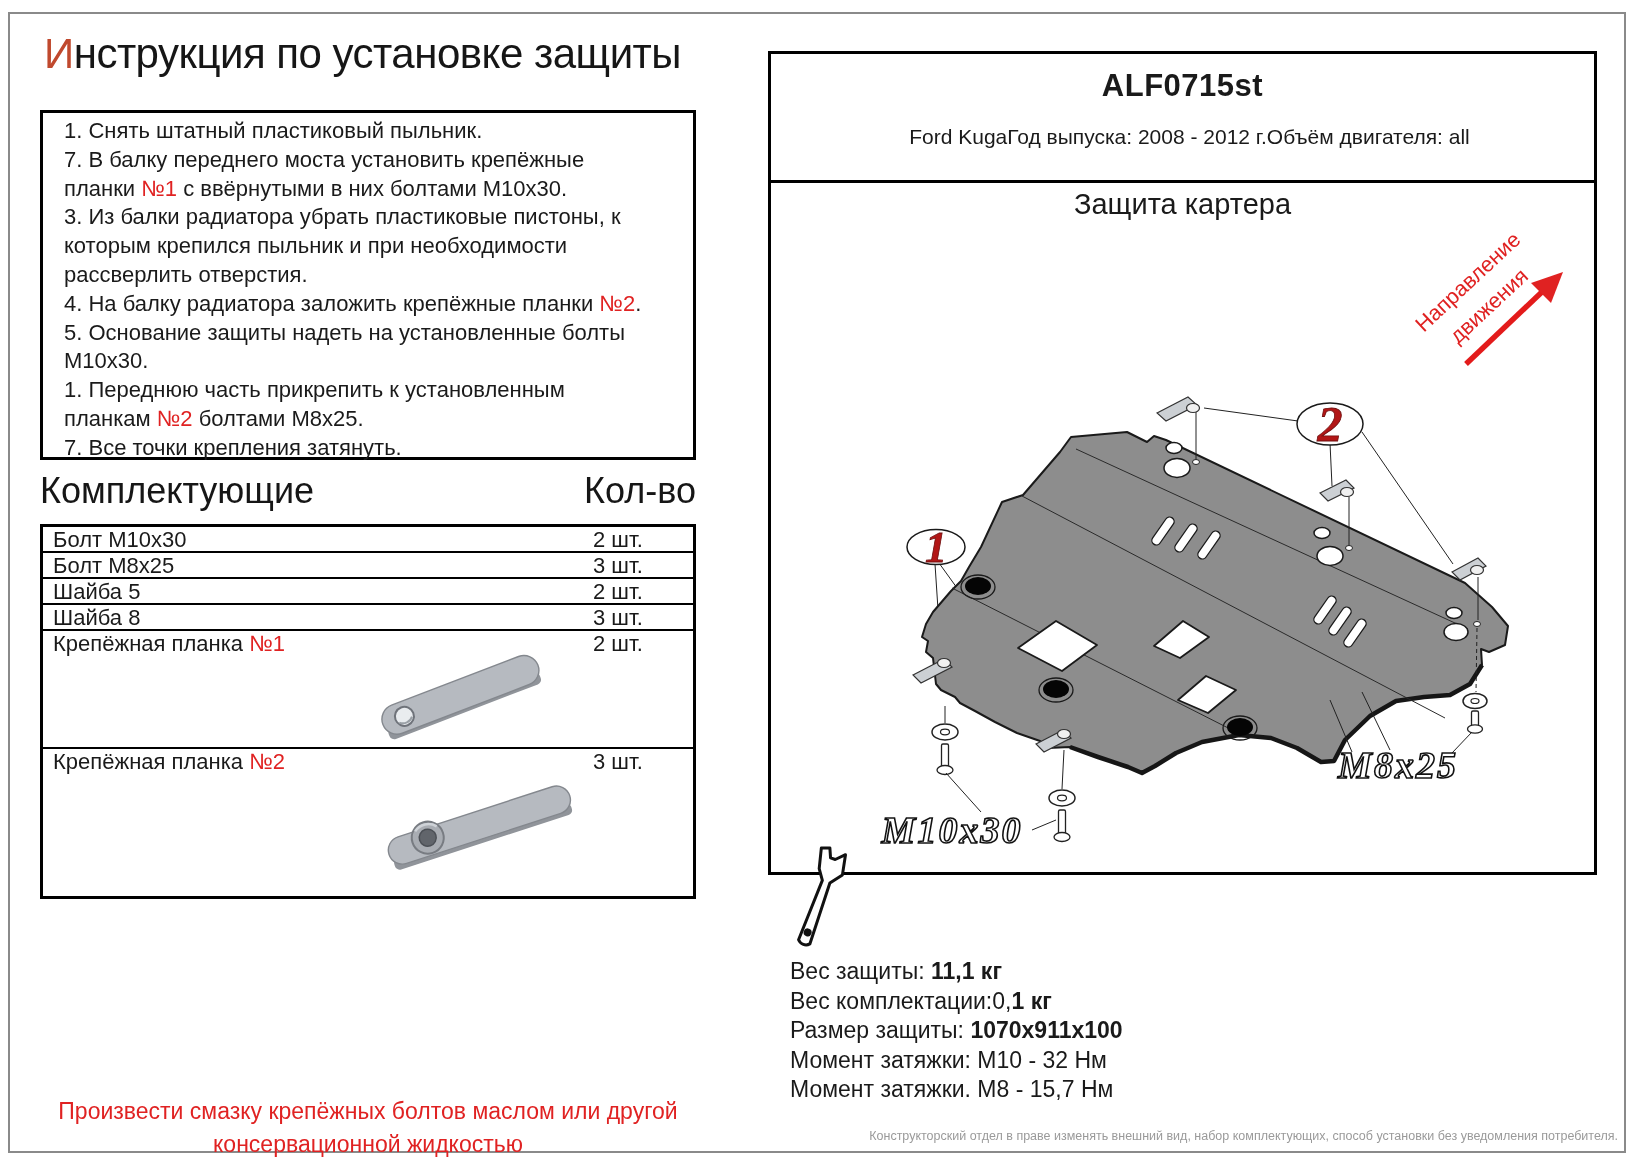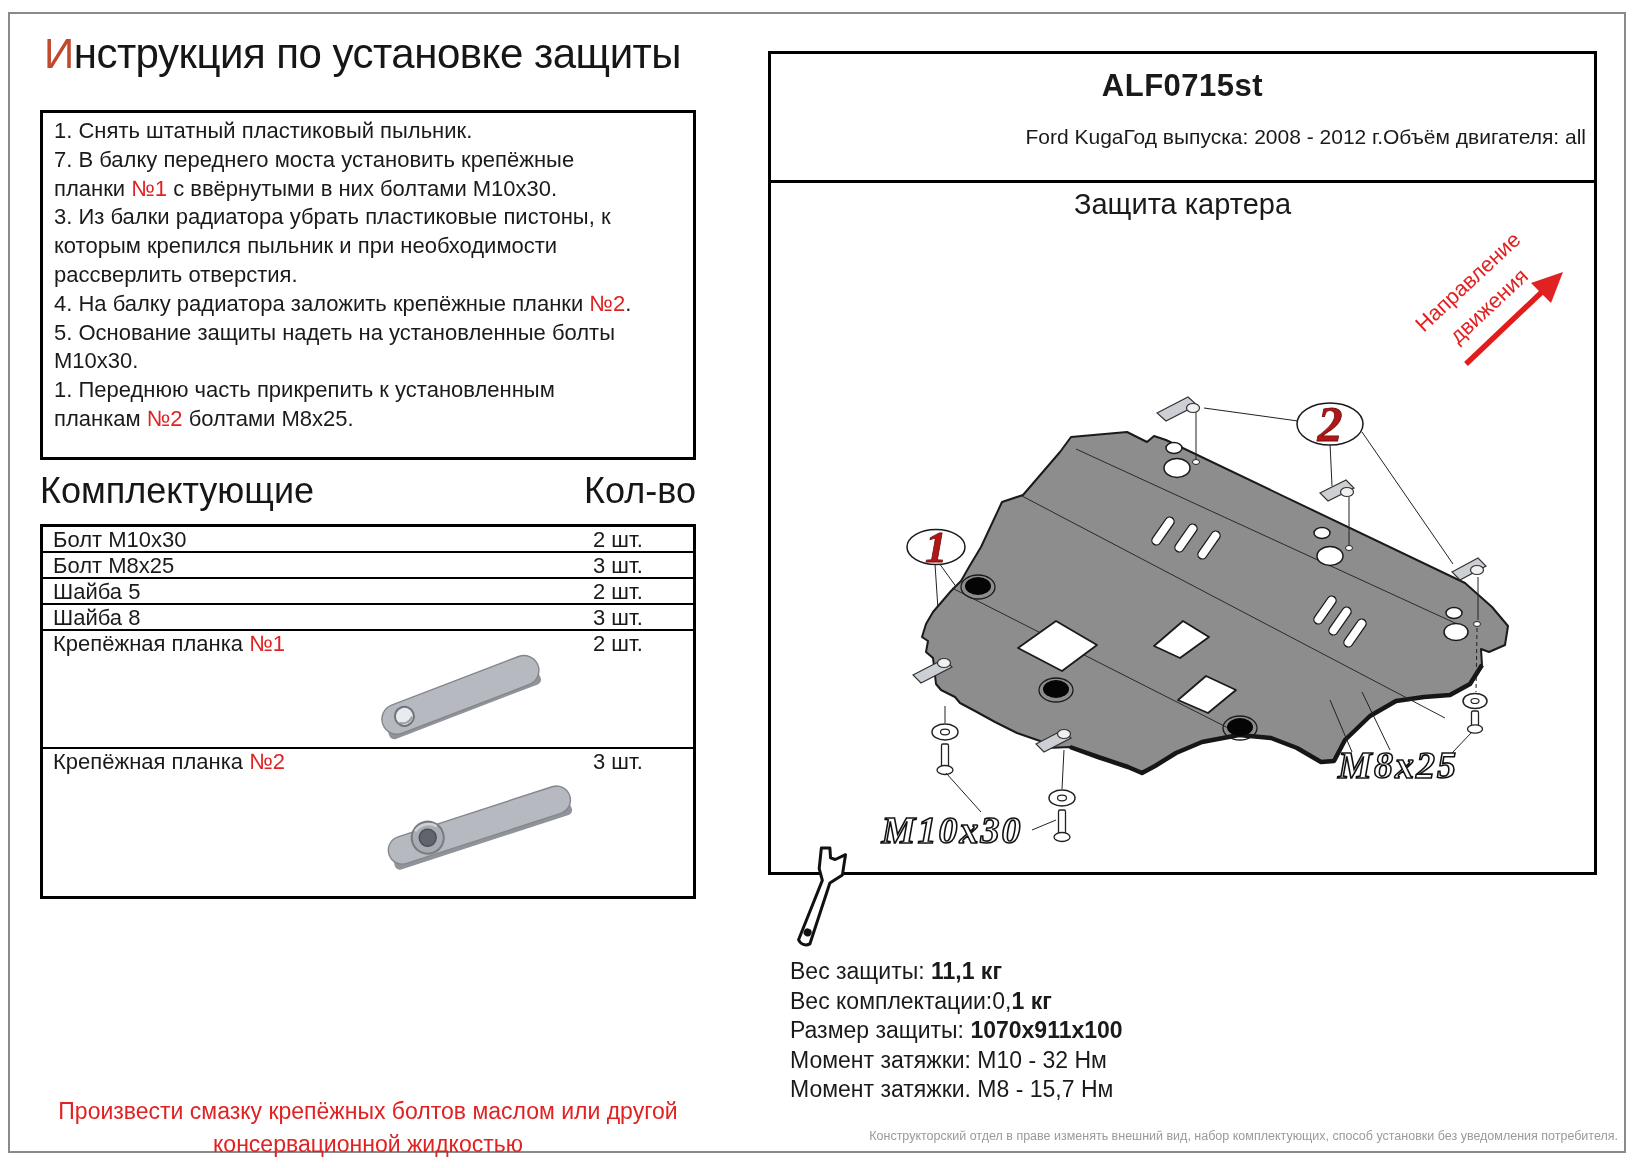--- a/index.html
+++ b/index.html
@@ -5,41 +5,41 @@
   * { margin:0; padding:0; box-sizing:border-box; }
   html,body { background:#fff; }
   body { font-family:"Liberation Sans", sans-serif; color:#1a1a1a; }
   .page { position:relative; width:1642px; height:1168px; background:#fff; overflow:hidden; }
   .page-border { position:absolute; left:8px; top:12px; width:1618px; height:1141px; border:2px solid #8a8a8a; }
 
   
   .doc-title { position:absolute; left:44px; top:30px; font-size:42px; letter-spacing:-.5px; color:#161616; white-space:nowrap; }
   .doc-title .accent { color:var(--title-accent,#c0492e); }
 
-  .instructions-box { position:absolute; left:40px; top:110px; width:656px; height:350px; border:3px solid #000; padding:4px 6px 0 11px; }
+  .instructions-box { position:absolute; left:40px; top:110px; width:656px; height:350px; border:3px solid #000; padding:4px 6px 0 21px; }
   .instructions-box .iline { font-size:22px; line-height:28.8px; white-space:nowrap; }
   .red { color:var(--accent-red,#e02222); }
 
   .comp-head { position:absolute; left:40px; top:470px; width:656px; display:flex; justify-content:space-between; font-size:36px; color:#161616; }
 
   .ctable { position:absolute; left:40px; top:524px; width:656px; border:3px solid #000; }
   .crow { position:relative; border-bottom:2px solid #000; height:26px; }
   .crow.tall1 { height:118px; }
   .crow.tall2 { height:147px; border-bottom:none; }
   .crow:nth-child(4) { }
   .cname { position:absolute; left:10px; top:0px; font-size:22px; line-height:26px; white-space:nowrap; }
   .cqty  { position:absolute; left:550px; top:0px; font-size:22px; line-height:26px; white-space:nowrap; }
   .plank-img { position:absolute; }
 
   .lube-note { position:absolute; left:40px; top:1051px; width:656px; text-align:center; font-size:23px; line-height:33px; color:var(--accent-red,#e02222);margin-top:44px; }
 
   
   .panel { position:absolute; left:768px; top:51px; width:829px; height:824px; border:3px solid #000; }
   .panel-code { position:absolute; top:14px; left:0; right:0; text-align:center; font-size:31px; font-weight:bold; letter-spacing:.5px; }
-  .panel-row2 { position:absolute; top:71px; left:22px; right:8px; display:flex; justify-content:flex-end; font-size:21px; white-space:nowrap; }
+  .panel-row2 { position:absolute; top:71px; left:22px; right:8px; display:flex; justify-content:center; font-size:21px; white-space:nowrap; }
   .panel-sep { position:absolute; top:126px; left:0; right:0; border-top:3px solid #000; }
   .panel-product { position:absolute; top:134px; left:0; right:0; text-align:center; font-size:29px; }
 
   .drawing { position:absolute; left:768px; top:185px; width:829px; height:772px; }
 
   .specs { position:absolute; left:790px; top:957px; font-size:23px; line-height:29.5px; }
   .specs .b { font-weight:bold; }
 
   .panel-footer { position:absolute; right:24px; top:1129px; font-size:12.5px; color:#9a9a9a; }
 
@@ -65,20 +65,21 @@
         <div class="iline"><span>7.  В балку переднего моста установить крепёжные</span></div>
         <div class="iline"><span>планки </span><span class="red">№1</span><span> с ввёрнутыми в них болтами М10х30.</span></div>
         <div class="iline"><span>3.  Из балки радиатора убрать пластиковые пистоны, к</span></div>
         <div class="iline"><span>которым крепился пыльник и при необходимости</span></div>
         <div class="iline"><span>рассверлить отверстия.</span></div>
         <div class="iline"><span>4.  На балку радиатора заложить крепёжные планки </span><span class="red">№2</span><span>.</span></div>
         <div class="iline"><span>5.  Основание защиты надеть на установленные болты</span></div>
         <div class="iline"><span>М10х30.</span></div>
         <div class="iline"><span>1.  Переднюю часть прикрепить к установленным</span></div>
         <div class="iline"><span>планкам </span><span class="red">№2</span><span> болтами М8х25.</span></div>
+        <div class="iline"><span>7.   Все точки крепления затянуть.</span></div>
       </div>
   </div>
 
   <div class="comp-head">
     <span>Комплектующие</span>
     <span>Кол-во</span>
   </div>
 
   <div class="ctable">
     <div class="crow">

